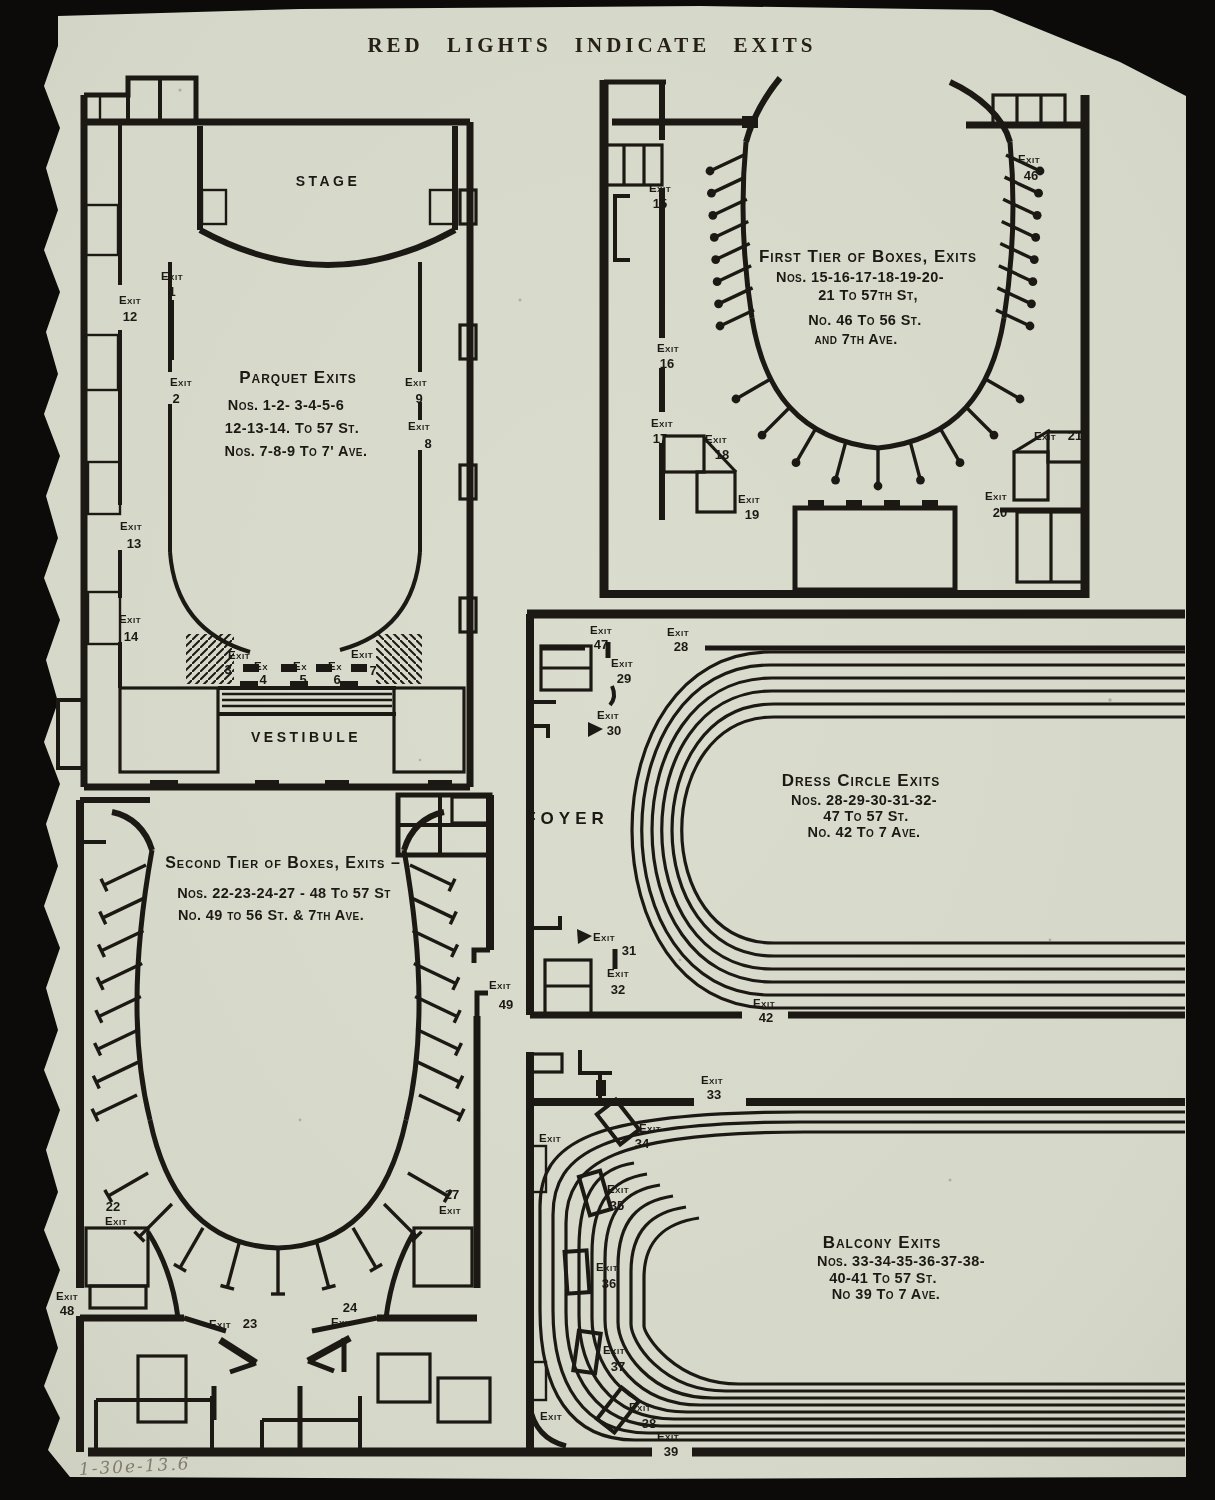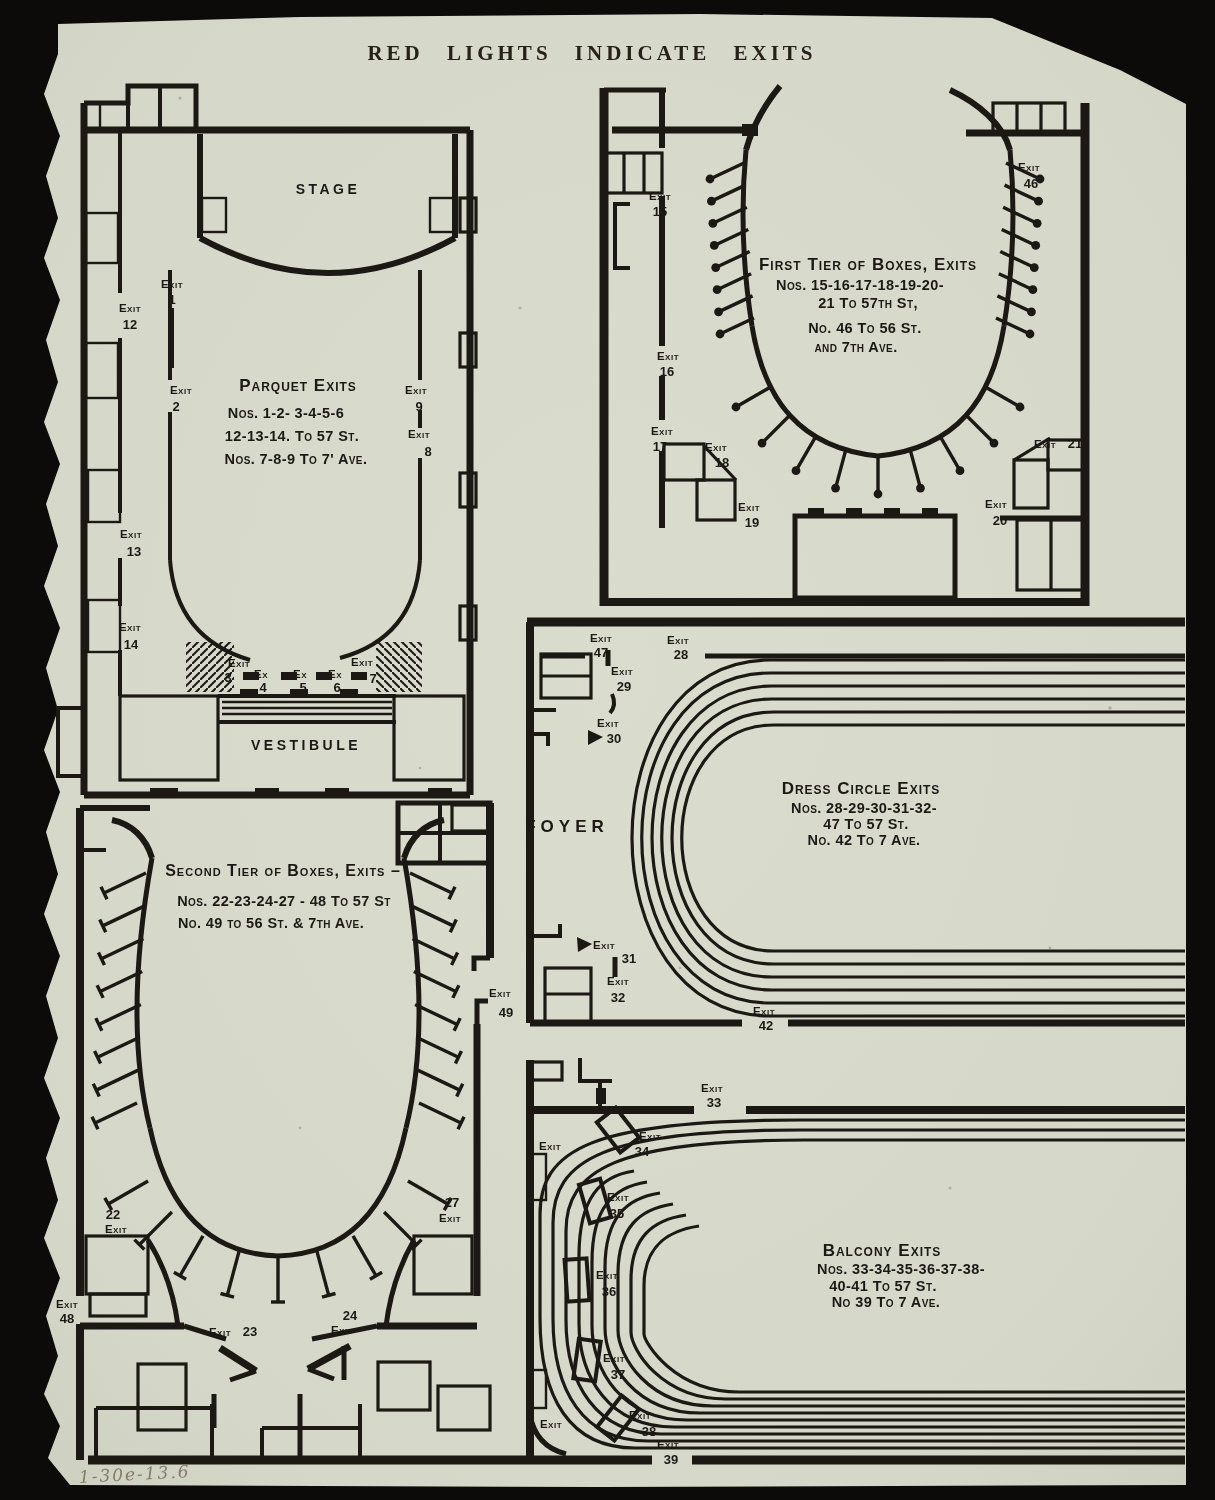--- a/index.html
+++ b/index.html
@@ -1,16 +1,16 @@
 <!DOCTYPE html>
 <html><head>
 <meta charset="utf-8">
 <style>
   html,body{margin:0;padding:0;background:#0c0b09;width:1215px;height:1500px;overflow:hidden;}
-  #stage-wrap{position:relative;width:1215px;height:1120px;margin-top:8px;}
+  #stage-wrap{position:relative;width:1215px;height:1120px;}
   svg{position:absolute;left:0;top:0;}
   svg text{font-family:"Liberation Sans",sans-serif;font-weight:700;fill:#1c1915;
            text-anchor:middle;font-variant:small-caps;}
   .ew{font-size:11.5px;letter-spacing:.5px}
   .en{font-size:13px}
   .t1{font-size:17px;letter-spacing:1px}
   .t2{font-size:14.5px;letter-spacing:.4px}
   .big{font-size:14px;letter-spacing:3.5px}
   .hdr{font-family:"Liberation Serif",serif;font-size:21px;font-weight:700;letter-spacing:4px;
        word-spacing:14px;font-variant:normal;fill:#262019}

